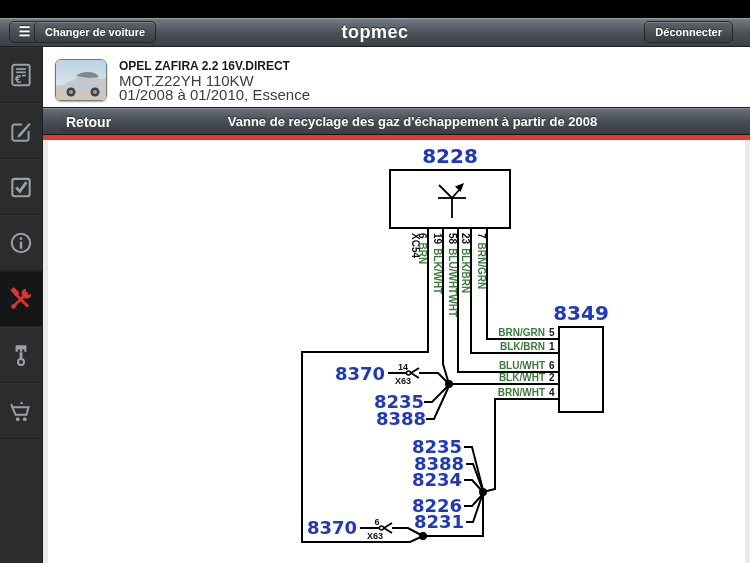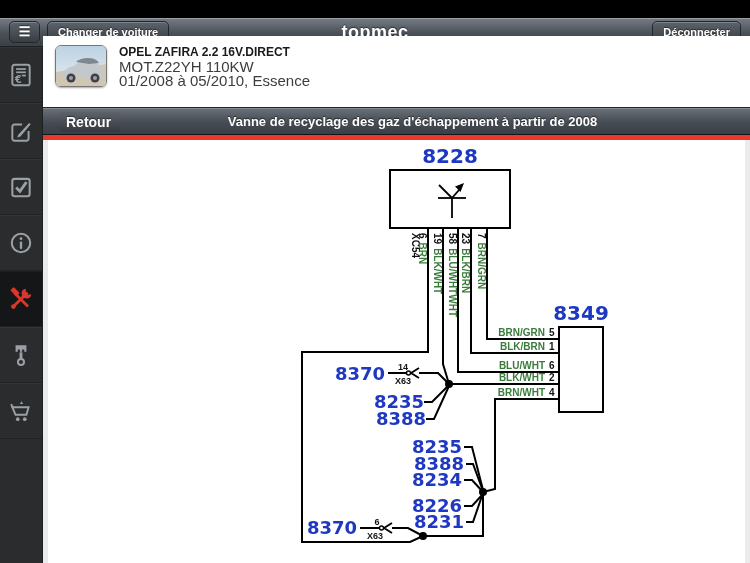--- a/index.html
+++ b/index.html
@@ -14,39 +14,39 @@
             background:linear-gradient(#767d84,#4a5057 55%,#3a4046);
             border-bottom:1px solid #1c2024;
             box-shadow:inset 0 1px 0 rgba(255,255,255,.28); }
   .navbtn { position:absolute; top:3px; height:22px; padding:0 10px;
             background:linear-gradient(#5d636a,#383d43);
             border:1px solid #23262a; border-radius:5px;
             color:#fff; font-size:11px; font-weight:bold; line-height:20px;
             text-shadow:0 -1px 1px rgba(0,0,0,.5);
             box-shadow:inset 0 1px 0 rgba(255,255,255,.22); cursor:pointer; }
   #menu-btn { left:9px; width:31px; text-align:center; padding:0; font-size:13px; }
-  #change-car-btn { left:47px;text-align:center; }
-  #logout-btn { right:9px; }
+  #change-car-btn { left:34px;text-align:center; }
+  #logout-btn { right:17px; }
   #app-title { position:absolute; left:0; top:0; width:100%; height:29px;
                text-align:center; color:#fff; font-size:18px; font-weight:bold;
                line-height:29px; text-shadow:0 -1px 1px rgba(0,0,0,.5);
                letter-spacing:.5px; }
 
   
   #sidebar { position:absolute; left:0; top:47px; width:43px; height:516px;
              background:#2a2c2e; border-right:1px solid #1d1f21; }
   .side-item { position:relative; width:100%; height:56px;
                display:flex; align-items:center; justify-content:center;
                border-bottom:1px solid #202224;
                box-shadow:inset 0 1px 0 rgba(255,255,255,.04); cursor:pointer; }
   .side-item.active { background:#151617; }
   .side-item svg { display:block; }
 
   
-  #vehicle { position:absolute; left:43px; top:36px; width:707px; height:60px;
+  #vehicle { position:absolute; left:43px; top:50px; width:707px; height:60px;
              background:#fff; }
   #veh-thumb { position:absolute; left:12px; top:9px; width:52px; height:42px;
                border:1px solid #777; border-radius:6px; overflow:hidden;
                box-shadow:0 1px 2px rgba(0,0,0,.35); }
   #veh-text { position:absolute; left:76px; top:9px; }
   #veh-title { font-size:12px; font-weight:bold; color:#1a1a1a; line-height:15px; }
   .veh-line { font-size:15px; color:#3d3d3d; line-height:14px; }
 
   
   #subheader { position:absolute; left:43px; top:107px; width:707px; height:28px;
@@ -169,21 +169,21 @@
         <path d="M20,16 q4,-4 12,-4 q8,0 11,5 l-10,1 z" fill="#7e8890"></path>
         <circle cx="15" cy="32" r="4.5" fill="#3d4146"></circle>
           <circle cx="15" cy="32" r="2" fill="#9aa2a9"></circle>
         <circle cx="39" cy="32" r="4.5" fill="#3d4146"></circle>
           <circle cx="39" cy="32" r="2" fill="#9aa2a9"></circle>
       </svg>
     </div>
     <div id="veh-text">
       <div id="veh-title">OPEL ZAFIRA 2.2 16V.DIRECT</div>
       <div class="veh-line">MOT.Z22YH 110KW</div>
-      <div class="veh-line">01/2008 à 05/2010, Essence</div>
+      <div class="veh-line">01/2008 à 01/2010, Essence</div>
     </div>
   </div>
 
   <div id="subheader">
     <div id="sub-title">Vanne de recyclage des gaz d'échappement à partir de 2008</div>
     <div id="back-btn">Retour</div>
   </div>
   <div id="redline"></div>
 
   <div id="canvas"></div>

